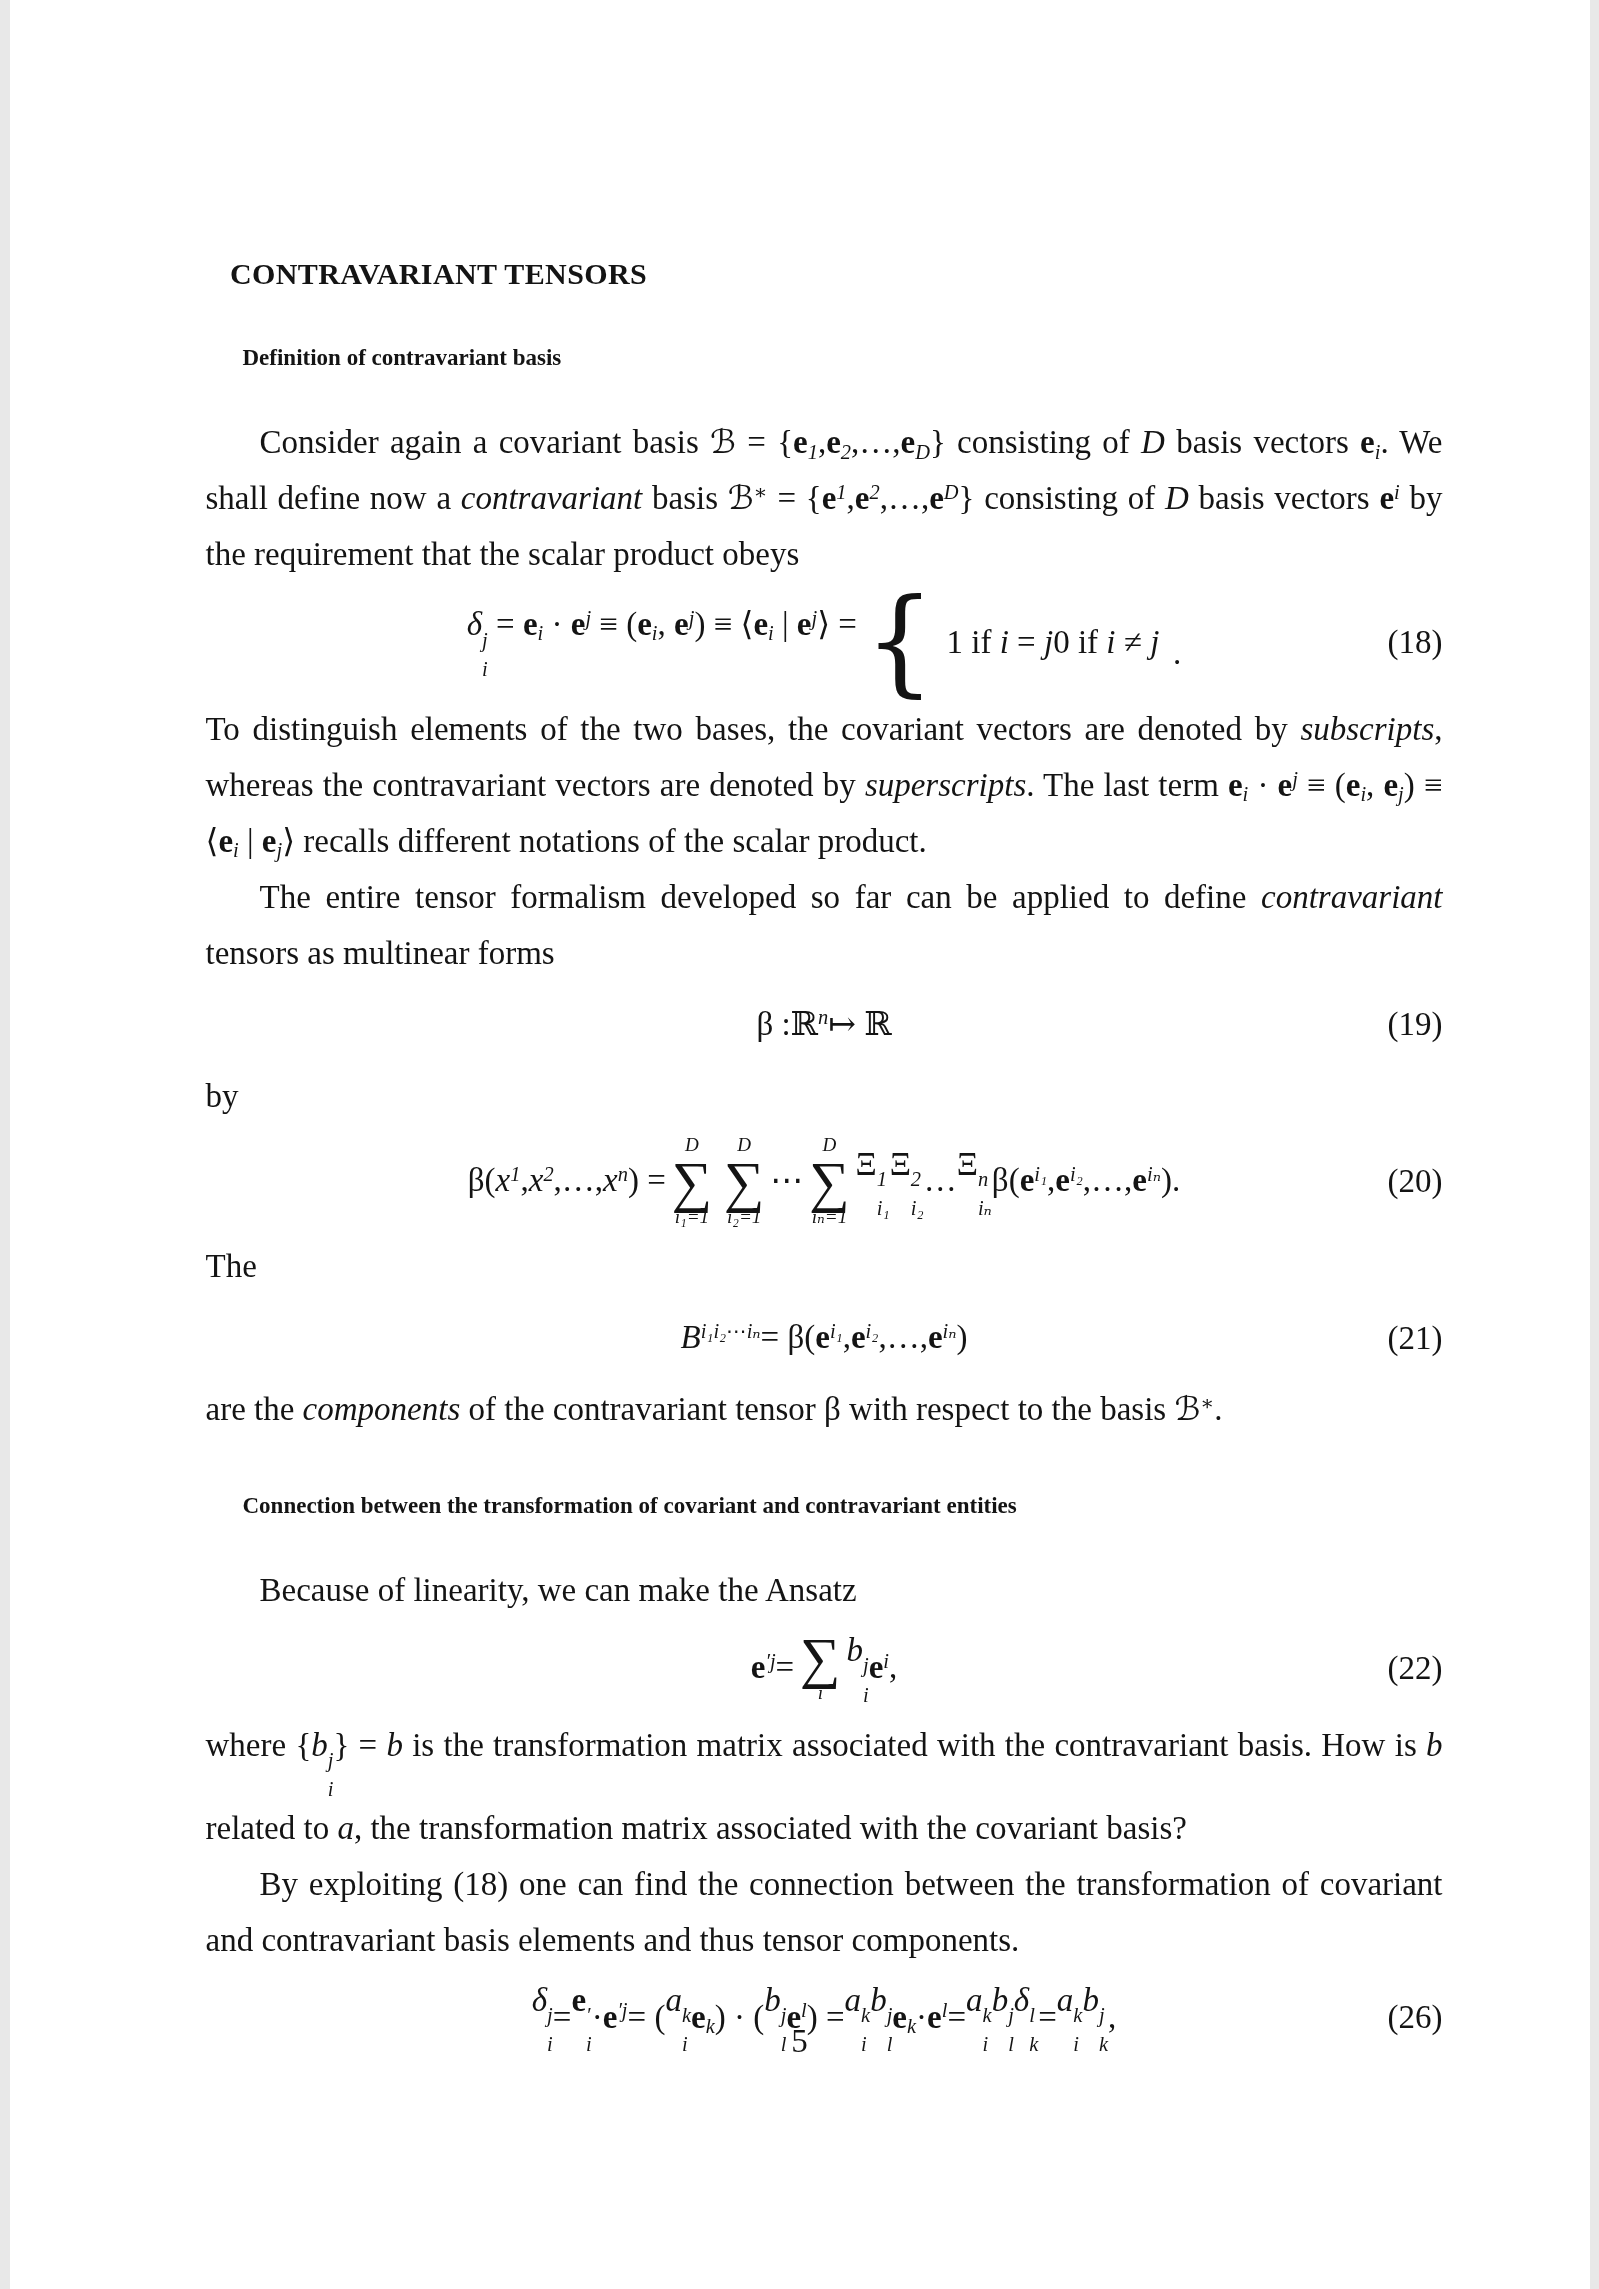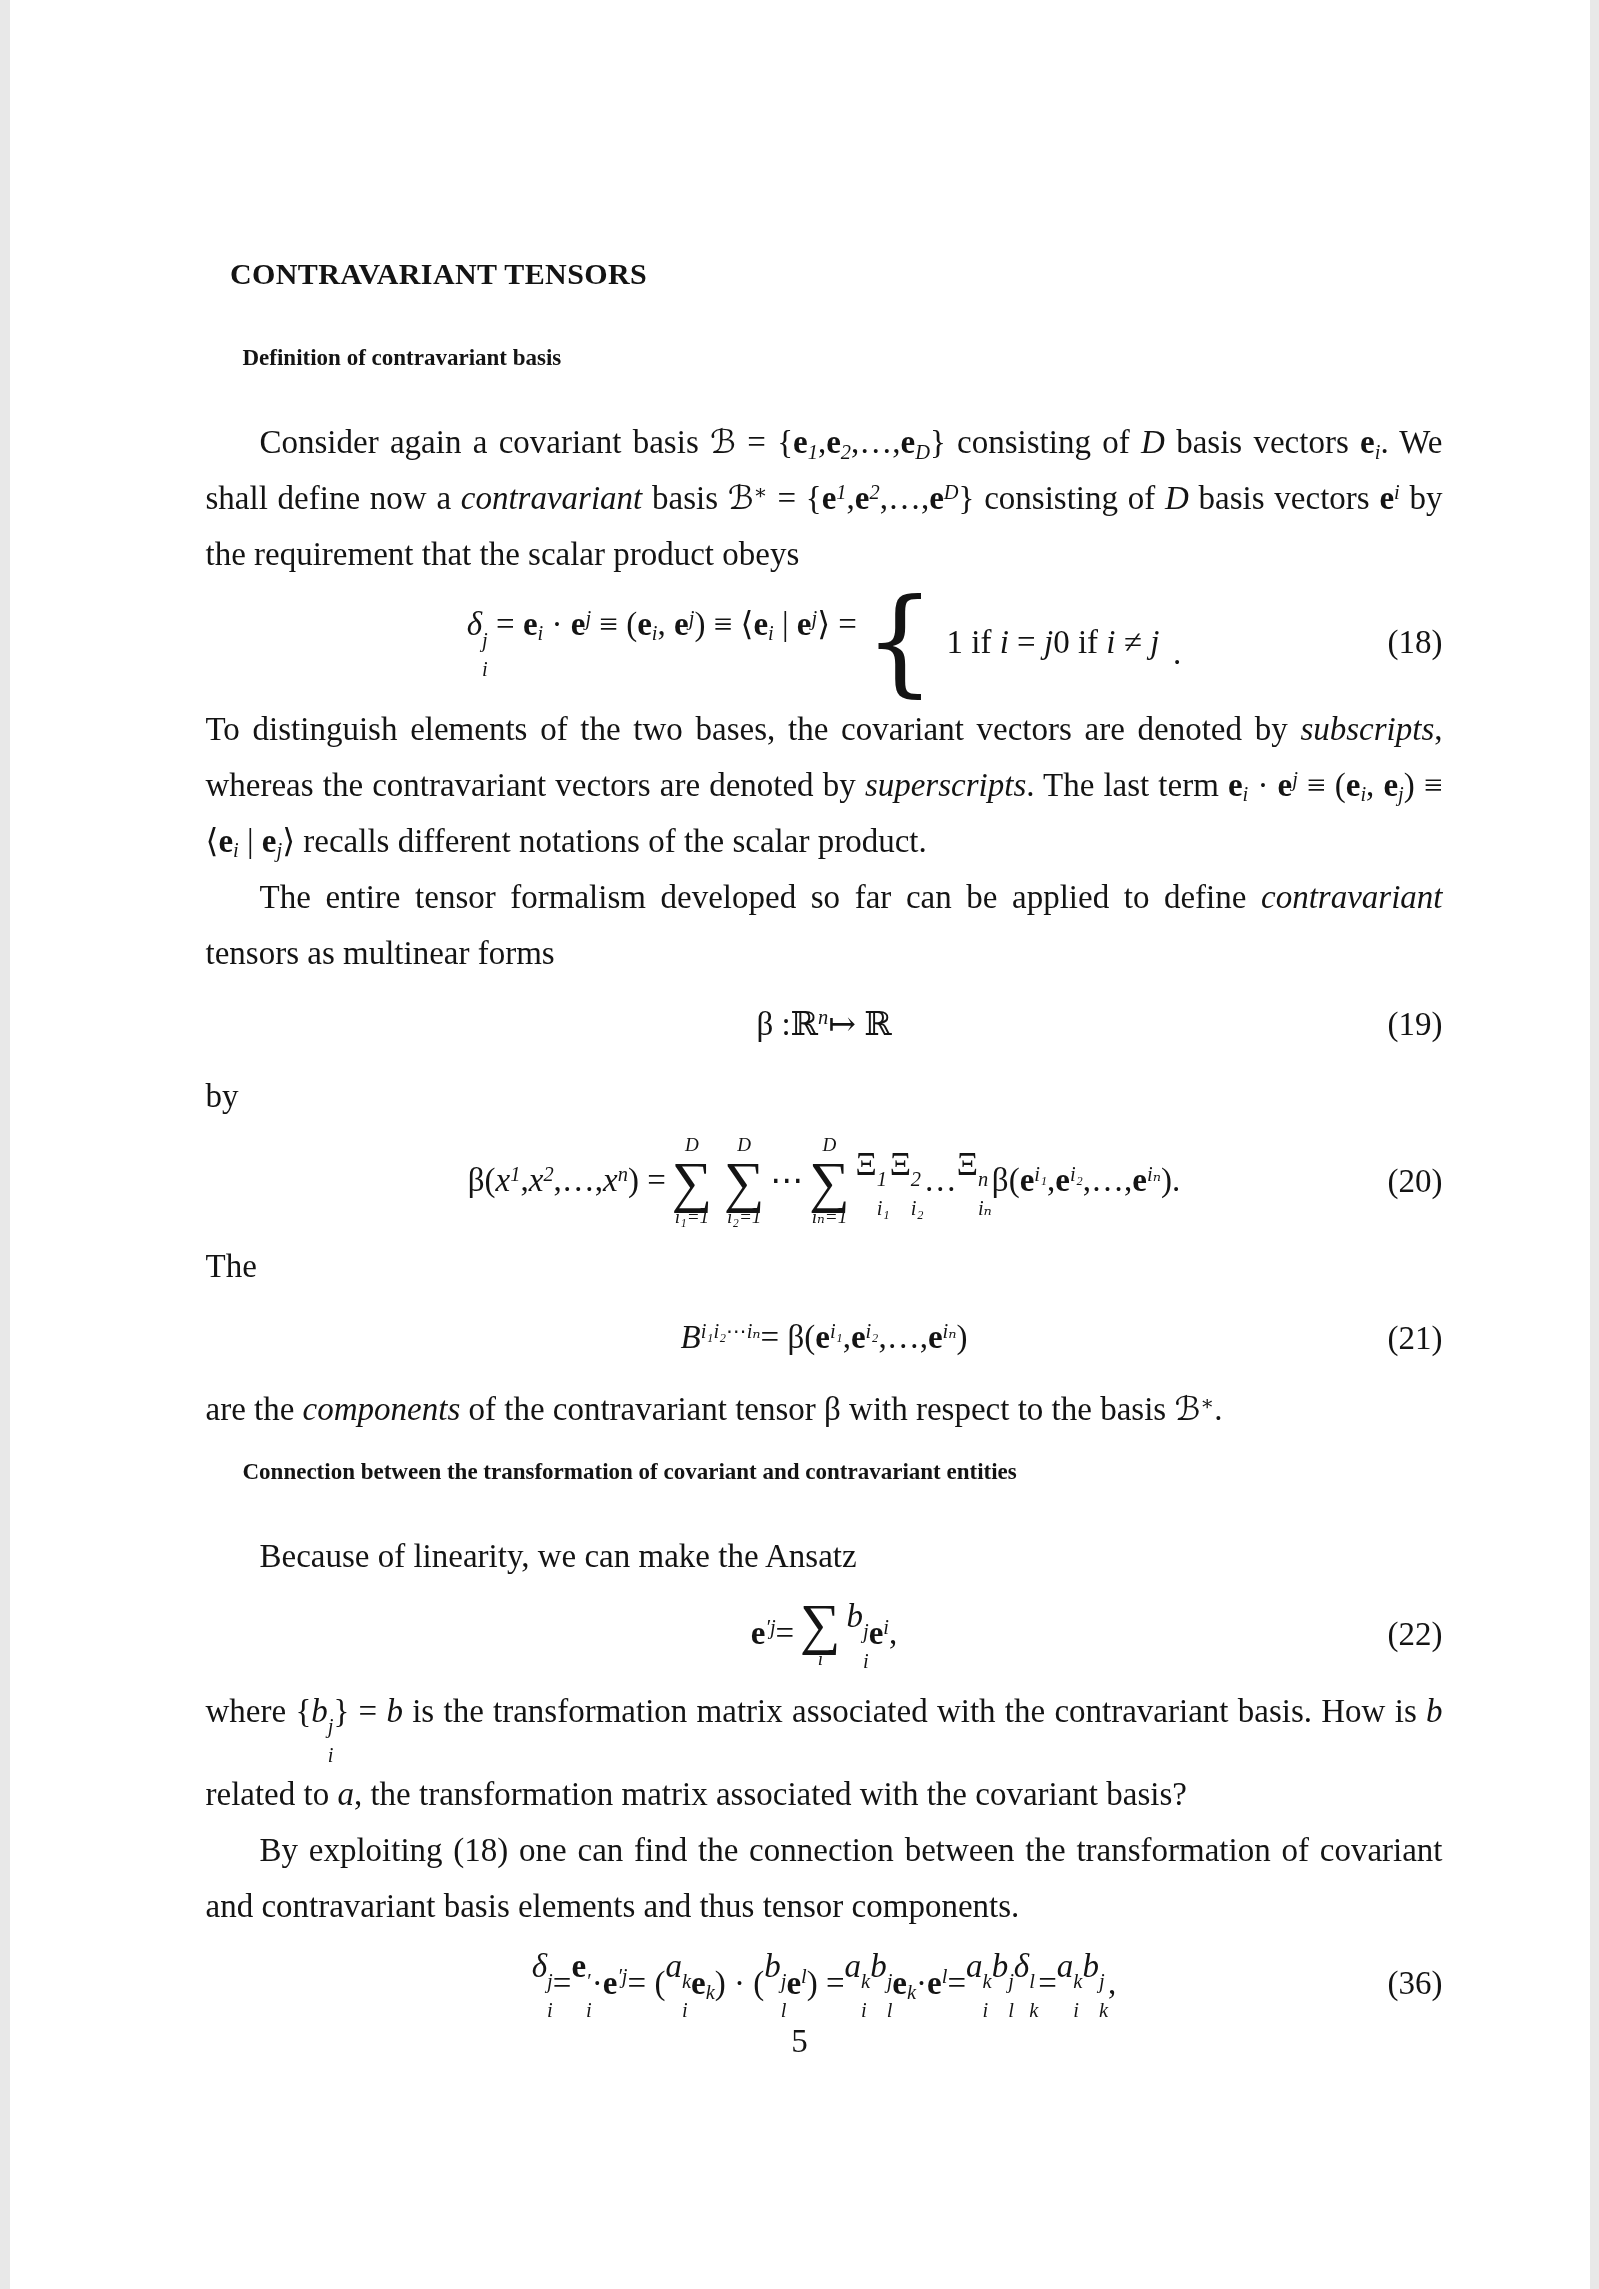--- a/index.html
+++ b/index.html
@@ -29,21 +29,21 @@
     line-height:1.1;
     text-align:left;
   }
   h2.subhead{
     font-size:23px;
     font-weight:bold;
     margin:0 0 43px 37px;
     line-height:1.15;
     text-align:left;
   }
-  h2.subhead.second{margin-top:22px;}
+  h2.subhead.second{margin-top:56px;}
   p.body{ margin:0; text-align:justify; }
   p.ind{ text-indent:54px; }
   p.plain{ margin:0; text-align:left; }
 
   
   .eq{
     position:relative;
     display:flex;
     justify-content:center;
     align-items:center;
@@ -295,20 +295,20 @@
           <span class="ss"><span class="mi">a</span><span class="ssc">
               <span class="ssu">k</span>
               <span class="ssd">i</span>
             </span></span>
           <span class="ss"><span class="mi">b</span><span class="ssc">
               <span class="ssu">j</span>
               <span class="ssd">k</span>
             </span></span>
           <span class="mt">,</span>
         </span>
-      <span class="eqn">(36)</span>
+      <span class="eqn">(26)</span>
     </div>
 
   </div>
 
   <div class="pagenum">5</div>
 </article>
 
 
 </body></html>

